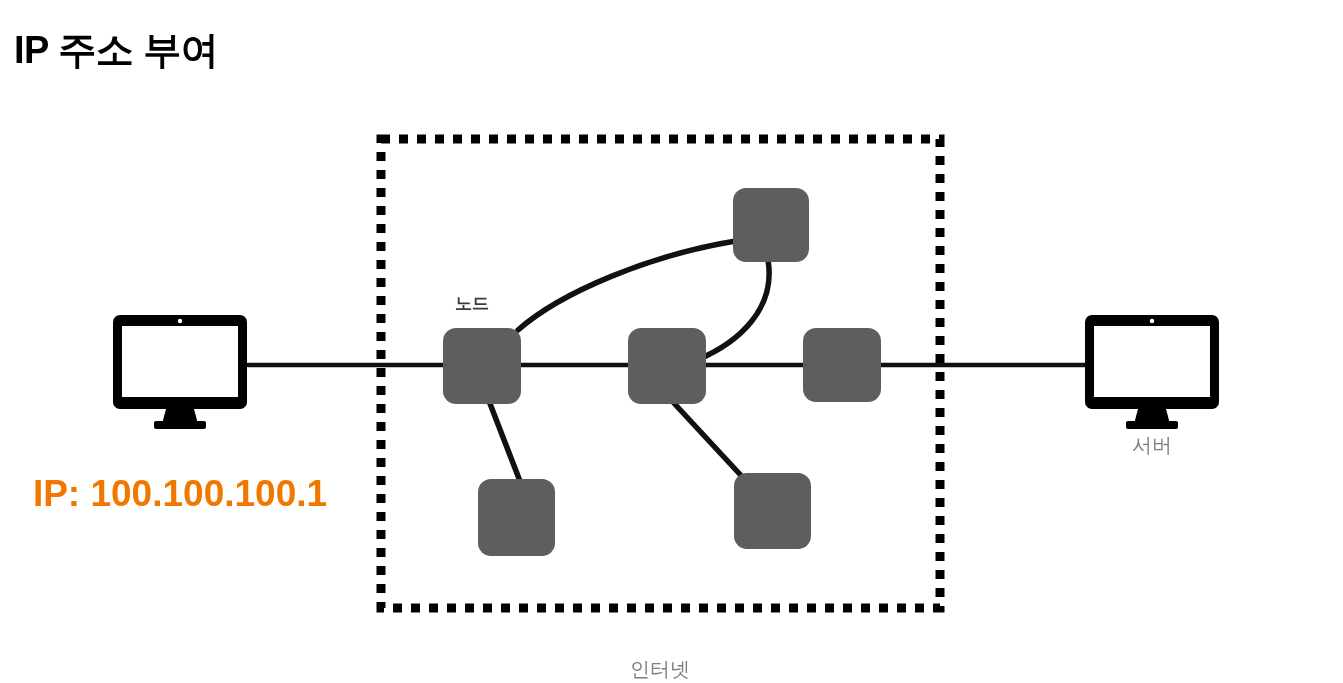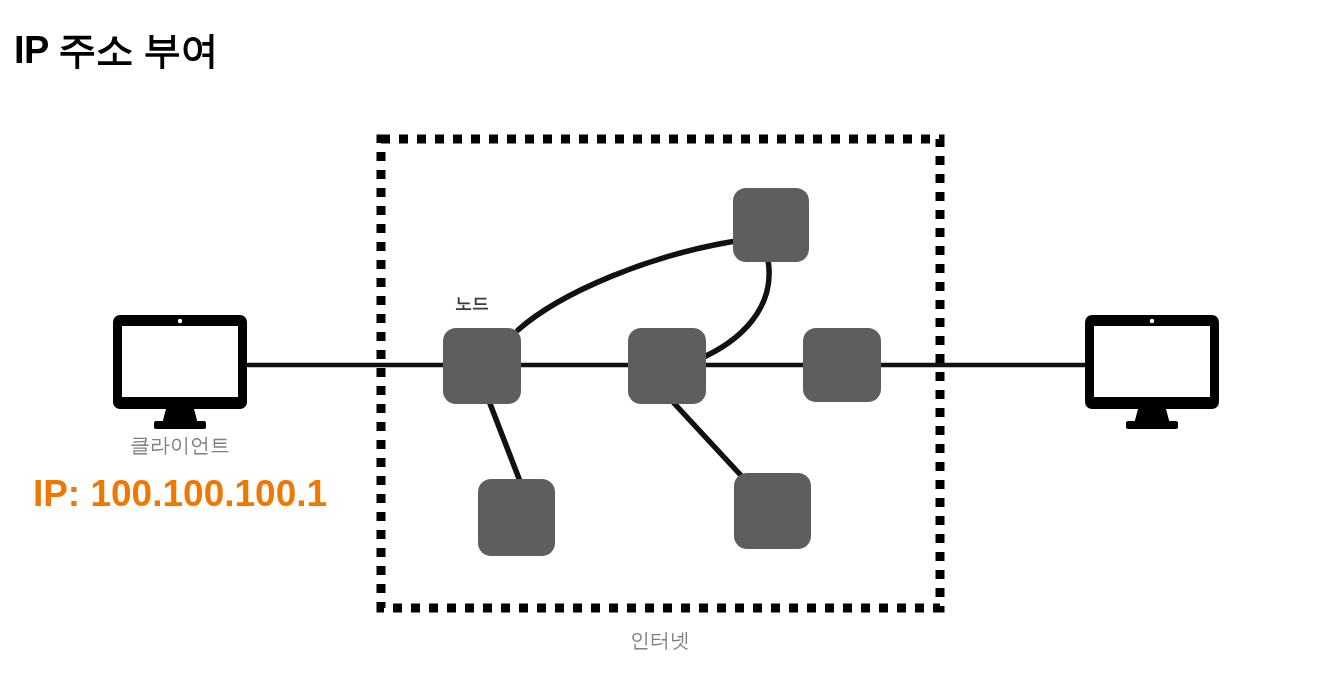--- a/index.html
+++ b/index.html
@@ -130,23 +130,23 @@
 
     <g>
       <rect x="1085" y="307" width="134" height="94" rx="7" ry="7" fill="#000000"></rect>
       <rect x="1094" y="318" width="116" height="71" fill="#ffffff"></rect>
       <circle cx="1152" cy="313" r="2.2" fill="#ffffff"></circle>
       <path d="M1138 401 L1166 401 L1170 416 L1134 416 Z" fill="#000000"></path>
       <rect x="1126" y="413" width="52" height="8" rx="2" ry="2" fill="#000000"></rect>
     </g>
   </svg>
 
-  <div class="endpoint-label" style="left:63px; top:424px; width:234px;">클라이언트</div>
 
   <div class="ip-label" style="left:28px; top:465px; width:304px;">IP: 100.100.100.1</div>
 
+  <div class="endpoint-label" style="left:1035px; top:424px; width:234px;">서버</div>
 
 
   <div class="node-label" style="left:455px; top:284px;">노드</div>
 
-  <div class="cloud-label" style="left:580px; top:619px; width:160px;">인터넷</div>
+  <div class="cloud-label" style="left:580px; top:648px; width:160px;">인터넷</div>
 
 </div>
 
 </body></html>

